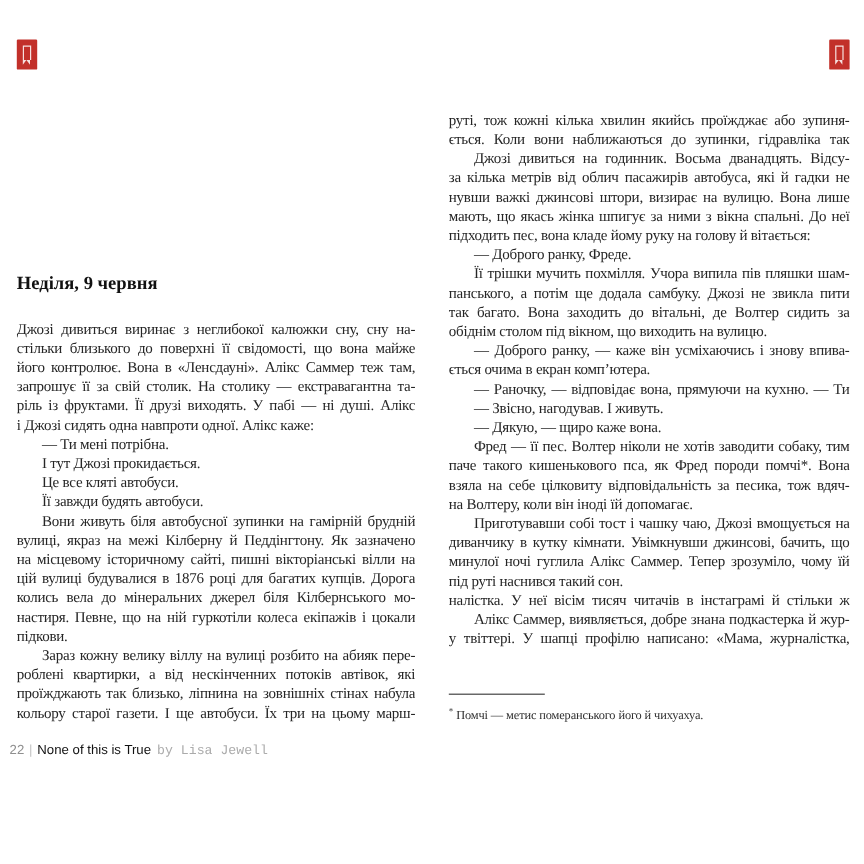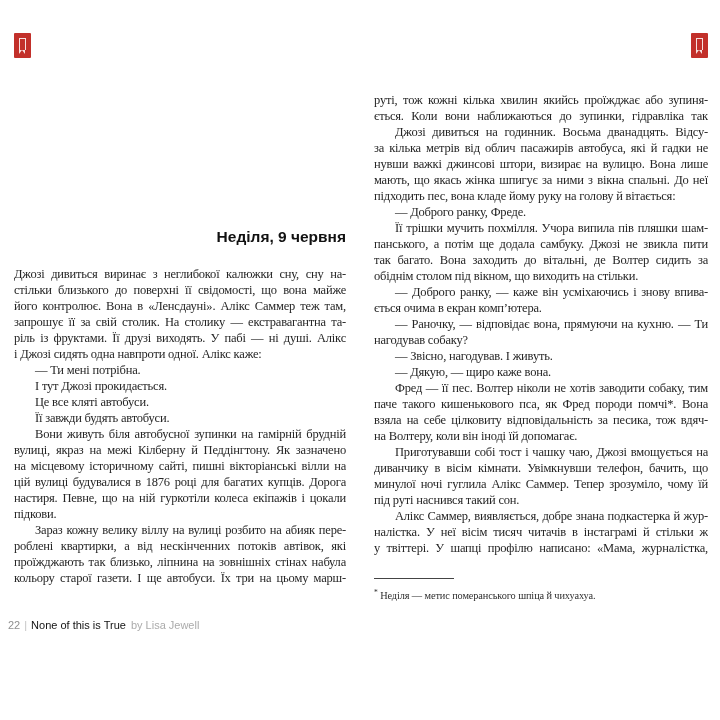--- a/index.html
+++ b/index.html
@@ -17,22 +17,22 @@
     border:1px solid rgba(255,255,255,.85);border-bottom:none;box-sizing:border-box;
   }
   .tab .ribbon-glyph:after{
     content:"";position:absolute;left:-1px;bottom:-4px;border-left:3.5px solid rgba(255,255,255,.85);
     border-right:3.5px solid rgba(255,255,255,.85);border-bottom:4px solid transparent;width:0;height:0;
   }
   .page{position:absolute;top:0;height:720px;}
   .page-left{left:14px;width:332px;}
   .page-right{left:374px;width:334px;}
   .chapter-heading{
-    position:absolute;top:228px;left:0;right:0;margin:0;text-align:right;
-    font-family:Liberation Sans, sans-serif;font-weight:bold;
+    position:absolute;top:228px;left:0;right:0;margin:0;text-align:left;
+    font-family:Liberation Serif, serif;font-weight:bold;
     font-size:15.5px;color:#111;letter-spacing:0;
   }
   .body-text{position:absolute;left:0;right:0;}
   .page-left  .body-text{top:266px;}
   .page-right .body-text{top:92px;}
   .line{
     height:16px;line-height:16px;font-size:12.5px;letter-spacing:-0.2px;
     white-space:nowrap;overflow:hidden;
   }
   .line.just{text-align:justify;text-align-last:justify;}
@@ -44,21 +44,21 @@
   .footer{
     position:absolute;top:618px;left:0;right:0;
     font-family:"Liberation Sans","DejaVu Sans",sans-serif;font-size:11px;line-height:14px;
     white-space:nowrap;
   }
   .footer-left{text-align:left;left:-6px;}
   .footer-right{text-align:right;}
   .footer .pagenum{color:#8f8f8f;}
   .footer .sep{color:#c4c4c4;padding:0 4px;}
   .footer .ftitle{color:#121212;font-weight:normal;text-align:center;}
-  .footer .fauthor{color:#ababab;padding-left:5px;}
+  .footer .fauthor{color:#ababab;padding-left:5px;font-family:Liberation Mono, monospace;}
 </style>
 </head>
 <body>
 
 <div class="spread">
 
   <div class="tab tab-left">
     <span class="ribbon-glyph"></span>
   </div>
   <div class="tab tab-right">
@@ -75,20 +75,21 @@
         <div class="line just">ріль із фруктами. Її друзі виходять. У пабі — ні душі. Алікс</div>
         <div class="line">і Джозі сидять одна навпроти одної. Алікс каже:</div>
         <div class="line ind">— Ти мені потрібна.</div>
         <div class="line ind">І тут Джозі прокидається.</div>
         <div class="line ind">Це все кляті автобуси.</div>
         <div class="line ind">Її завжди будять автобуси.</div>
         <div class="line ind just">Вони живуть біля автобусної зупинки на гамірній брудній</div>
         <div class="line just">вулиці, якраз на межі Кілберну й Педдінгтону. Як зазначено</div>
         <div class="line just">на місцевому історичному сайті, пишні вікторіанські вілли на</div>
         <div class="line just">цій вулиці будувалися в 1876 році для багатих купців. Дорога</div>
+        <div class="line just">колись вела до мінеральних джерел біля Кілбернського мо-</div>
         <div class="line just">настиря. Певне, що на ній гуркотіли колеса екіпажів і цокали</div>
         <div class="line">підкови.</div>
         <div class="line ind just">Зараз кожну велику віллу на вулиці розбито на абияк пере-</div>
         <div class="line just">роблені квартирки, а від нескінченних потоків автівок, які</div>
         <div class="line just">проїжджають так близько, ліпнина на зовнішніх стінах набула</div>
         <div class="line just">кольору старої газети. І ще автобуси. Їх три на цьому марш-</div>
       </div>
     <footer class="footer footer-left">
       <span class="pagenum">22</span><span class="sep">|</span><span class="ftitle">None of this is True</span><span class="fauthor">by Lisa Jewell</span>
     </footer>
@@ -100,38 +101,37 @@
         <div class="line just">ється. Коли вони наближаються до зупинки, гідравліка так</div>
         <div class="line ind just">Джозі дивиться на годинник. Восьма дванадцять. Відсу-</div>
         <div class="line just">за кілька метрів від облич пасажирів автобуса, які й гадки не</div>
         <div class="line just">нувши важкі джинсові штори, визирає на вулицю. Вона лише</div>
         <div class="line just">мають, що якась жінка шпигує за ними з вікна спальні. До неї</div>
         <div class="line">підходить пес, вона кладе йому руку на голову й вітається:</div>
         <div class="line ind">— Доброго ранку, Фреде.</div>
         <div class="line ind just">Її трішки мучить похмілля. Учора випила пів пляшки шам-</div>
         <div class="line just">панського, а потім ще додала самбуку. Джозі не звикла пити</div>
         <div class="line just">так багато. Вона заходить до вітальні, де Волтер сидить за</div>
-        <div class="line">обіднім столом під вікном, що виходить на стільки.</div>
+        <div class="line">обіднім столом під вікном, що виходить на вулицю.</div>
         <div class="line ind just">— Доброго ранку, — каже він усміхаючись і знову впива-</div>
         <div class="line">ється очима в екран комп’ютера.</div>
         <div class="line ind just">— Раночку, — відповідає вона, прямуючи на кухню. — Ти</div>
-        <div class="line">нагодував собаку?</div>
         <div class="line ind">— Звісно, нагодував. І живуть.</div>
         <div class="line ind">— Дякую, — щиро каже вона.</div>
         <div class="line ind just">Фред — її пес. Волтер ніколи не хотів заводити собаку, тим</div>
         <div class="line just">паче такого кишенькового пса, як Фред породи помчі*. Вона</div>
         <div class="line just">взяла на себе цілковиту відповідальність за песика, тож вдяч-</div>
         <div class="line">на Волтеру, коли він іноді їй допомагає.</div>
         <div class="line ind just">Приготувавши собі тост і чашку чаю, Джозі вмощується на</div>
-        <div class="line just">диванчику в вісім кімнати. Увімкнувши телефон, бачить, що</div>
+        <div class="line just">диванчику в кутку кімнати. Увімкнувши джинсові, бачить, що</div>
         <div class="line just">минулої ночі гуглила Алікс Саммер. Тепер зрозуміло, чому їй</div>
         <div class="line">під руті наснився такий сон.</div>
+        <div class="line just">налістка. У неї вісім тисяч читачів в інстаграмі й стільки ж</div>
         <div class="line ind just">Алікс Саммер, виявляється, добре знана подкастерка й жур-</div>
-        <div class="line just">налістка. У неї вісім тисяч читачів в інстаграмі й стільки ж</div>
         <div class="line just">у твіттері. У шапці профілю написано: «Мама, журналістка,</div>
       </div>
     <div class="footnote-block">
       <div class="footnote-rule"></div>
-      <div class="footnote"><sup>*</sup> <span>Неділя — метис померанського шпіца й чихуахуа.</span></div>
+      <div class="footnote"><sup>*</sup> <span>Помчі — метис померанського його й чихуахуа.</span></div>
     </div>
   </section>
 
 </div>
 
 </body></html>

